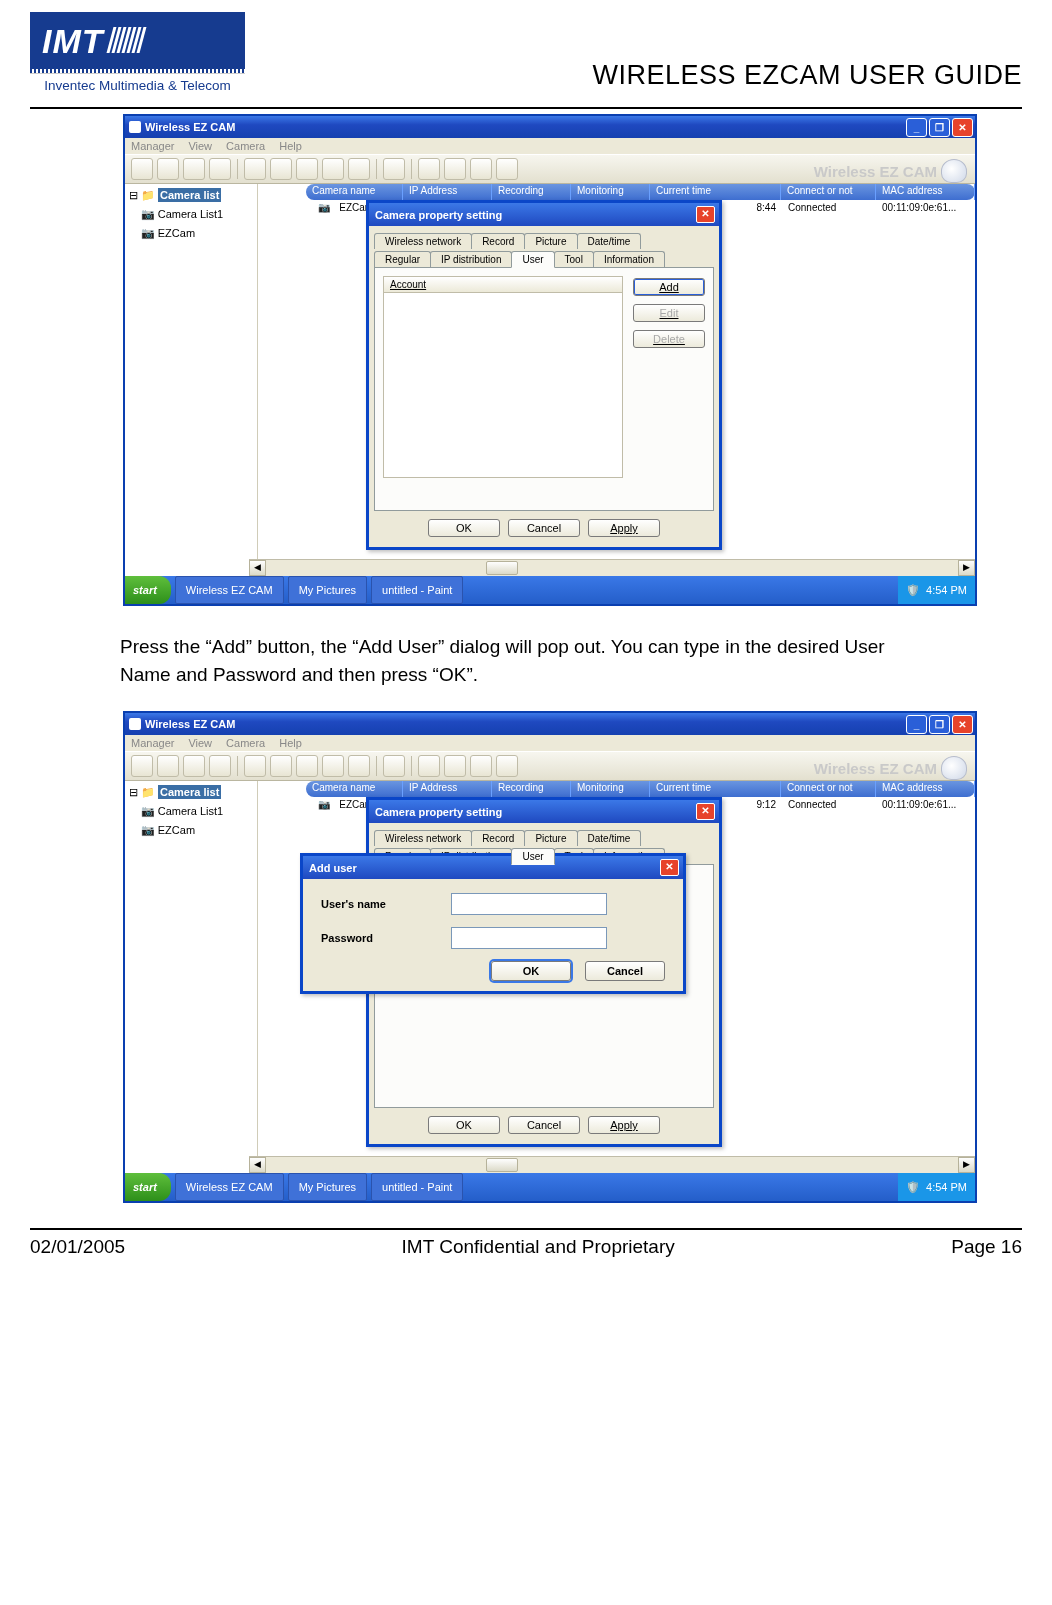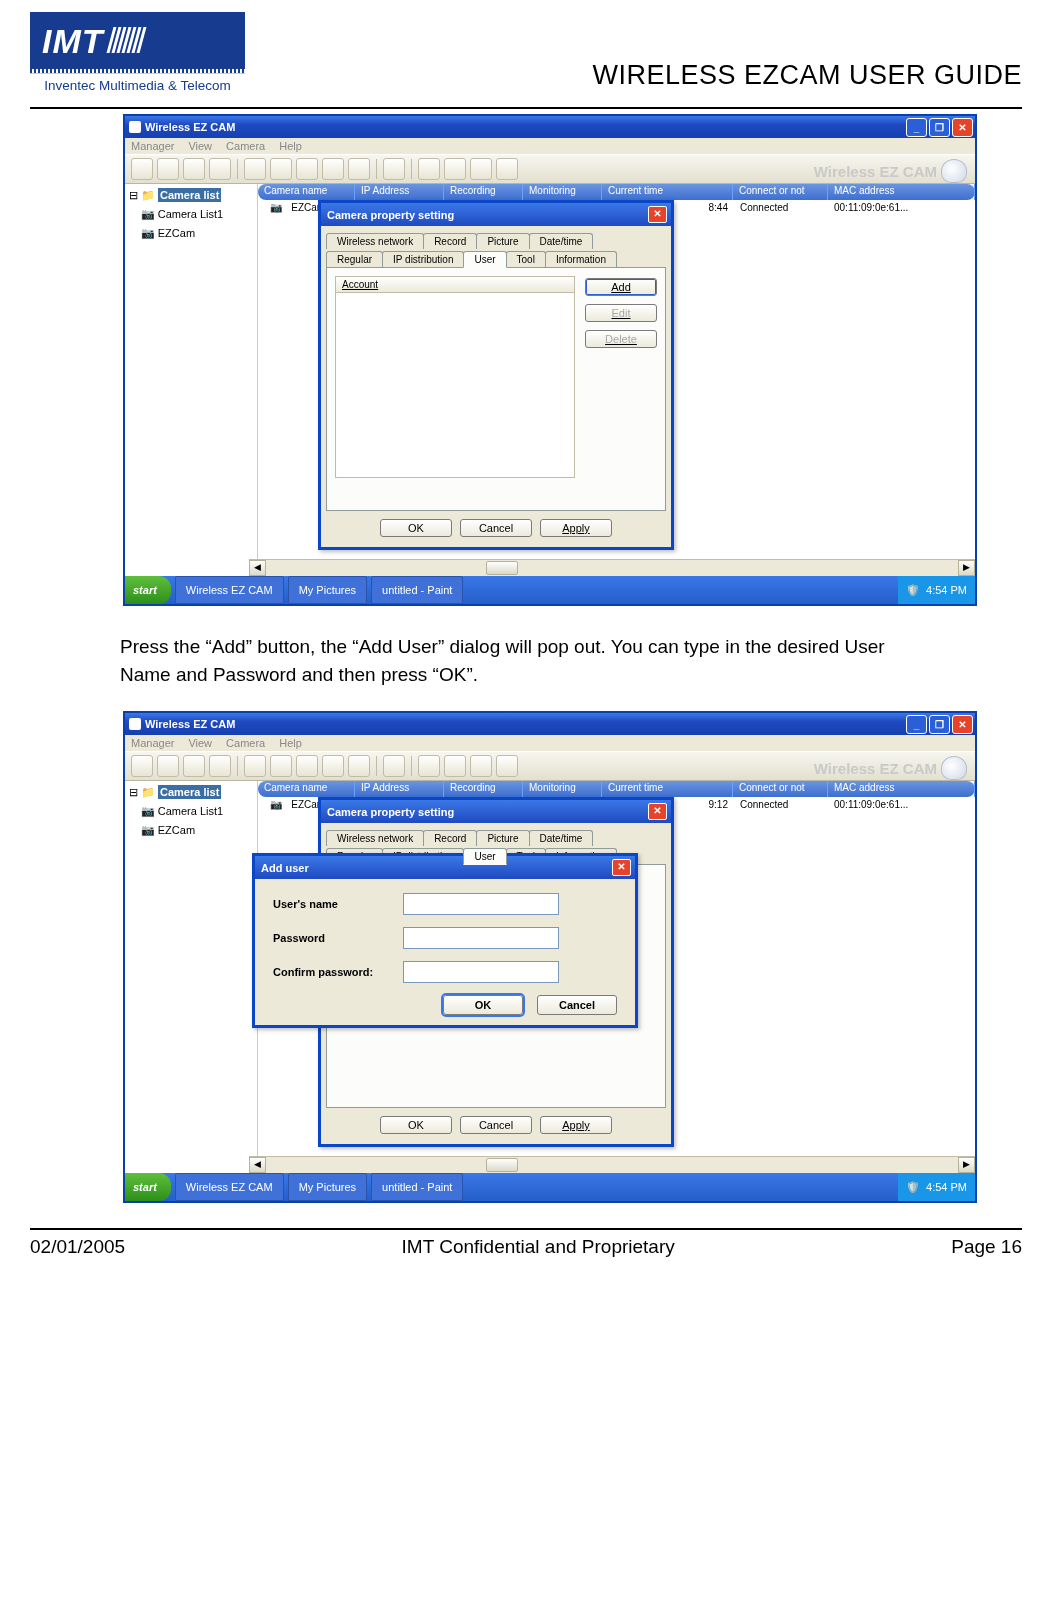--- a/index.html
+++ b/index.html
@@ -24,21 +24,21 @@
   .xp-btn { width:19px; height:17px; border:1px solid #fff; border-radius:3px; display:flex; align-items:center; justify-content:center; font-size:10px; font-weight:bold; }
   .xp-min { background:#2a5fd8; color:#fff; }
   .xp-max { background:#2a5fd8; color:#fff; }
   .xp-close { background:#e7432b; color:#fff; }
   .xp-menubar { background:#ece9d8; padding:2px 6px; color:#888; display:flex; gap:14px; }
   .xp-toolbar { background:linear-gradient(#f7f6ef,#e3e0cf); height:28px; border-top:1px solid #fff; border-bottom:1px solid #bab6a0; display:flex; align-items:center; padding:0 6px; gap:4px; position:relative; }
   .tool-icon { width:20px; height:20px; border:1px solid #c0bca8; border-radius:3px; background:linear-gradient(#fff,#e8e5d3); }
   .tool-sep { width:1px; height:20px; background:#c0bca8; margin:0 2px; }
   .brand-right { position:absolute; right:8px; top:4px; color:#c9c9c9; font-weight:bold; font-size:15px; display:flex; align-items:center; gap:4px; }
   .brand-cam { width:24px; height:22px; border-radius:50% 50% 40% 40%; background:radial-gradient(circle at 40% 40%,#fff,#cfd8e8); border:1px solid #b6bccc; }
-  .xp-content { display:flex; background:#fff; height:392px; position:relative; }
+  .xp-content { display:flex; background:#fff; height:392px; position:relative;gap:48px; }
   .sidebar { width:124px; border-right:1px solid #d0ccb8; background:#fff; padding:4px; }
   .tree-root { font-weight:bold; background:#3a6ea5; color:#fff; padding:1px 2px; display:inline-block; }
   .tree-item { margin-left:12px; margin-top:6px; color:#000; }
   .main-area { flex:1; background:#fff; position:relative; }
   .col-headers { background:linear-gradient(#6a95e0,#3e6ed0); color:#fff; font-size:10px; display:flex; height:16px;border-radius:8px; }
   .col-headers span { padding:1px 6px; border-right:1px solid #6aa0ff; white-space:nowrap; }
   .data-row { display:flex; font-size:10px; padding:2px 6px; color:#000; }
   .data-row span { padding:0 6px; white-space:nowrap; }
   .hscroll { position:absolute; bottom:0; left:124px; right:0; height:16px; background:#ece9d8; border-top:1px solid #c0bca8; display:flex; align-items:center; }
   .hscroll .thumb { height:12px; width:30px; background:linear-gradient(#fefefe,#dcdac8); border:1px solid #b6b29a; border-radius:2px; margin-left:auto; margin-right:auto; }
@@ -321,24 +321,20 @@
             </div>
             <div class="add-user-body">
               <div class="form-row">
                 <label>User's name</label>
                 <input type="text" style="">
               </div>
               <div class="form-row">
                 <label>Password</label>
                 <input type="password" style="">
               </div>
-              <div class="form-row">
-                <label>Confirm password:</label>
-                <input type="password" style="">
-              </div>
               <div class="btn-row">
                 <div class="dlg-btn primary">OK</div>
                 <div class="dlg-btn">Cancel</div>
               </div>
             </div>
           </div>
 
         </div>
         <div class="hscroll">
           <div class="arrow">◀</div>

